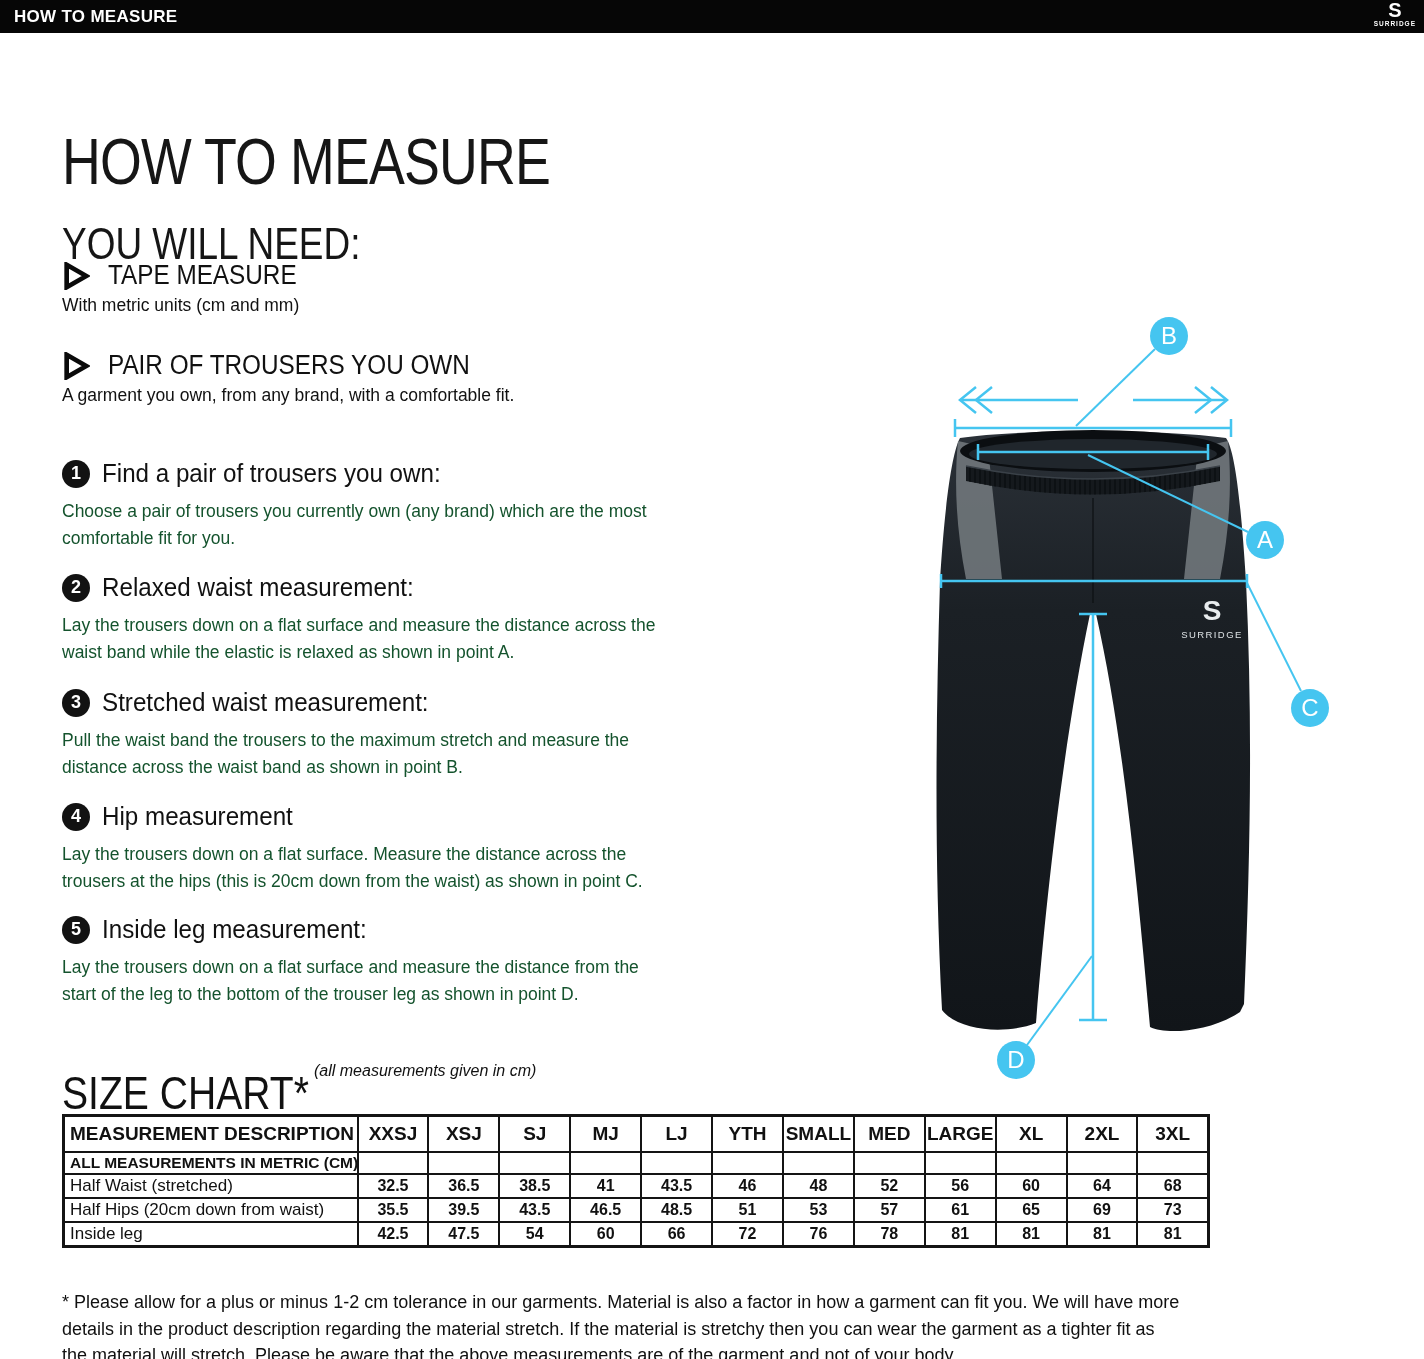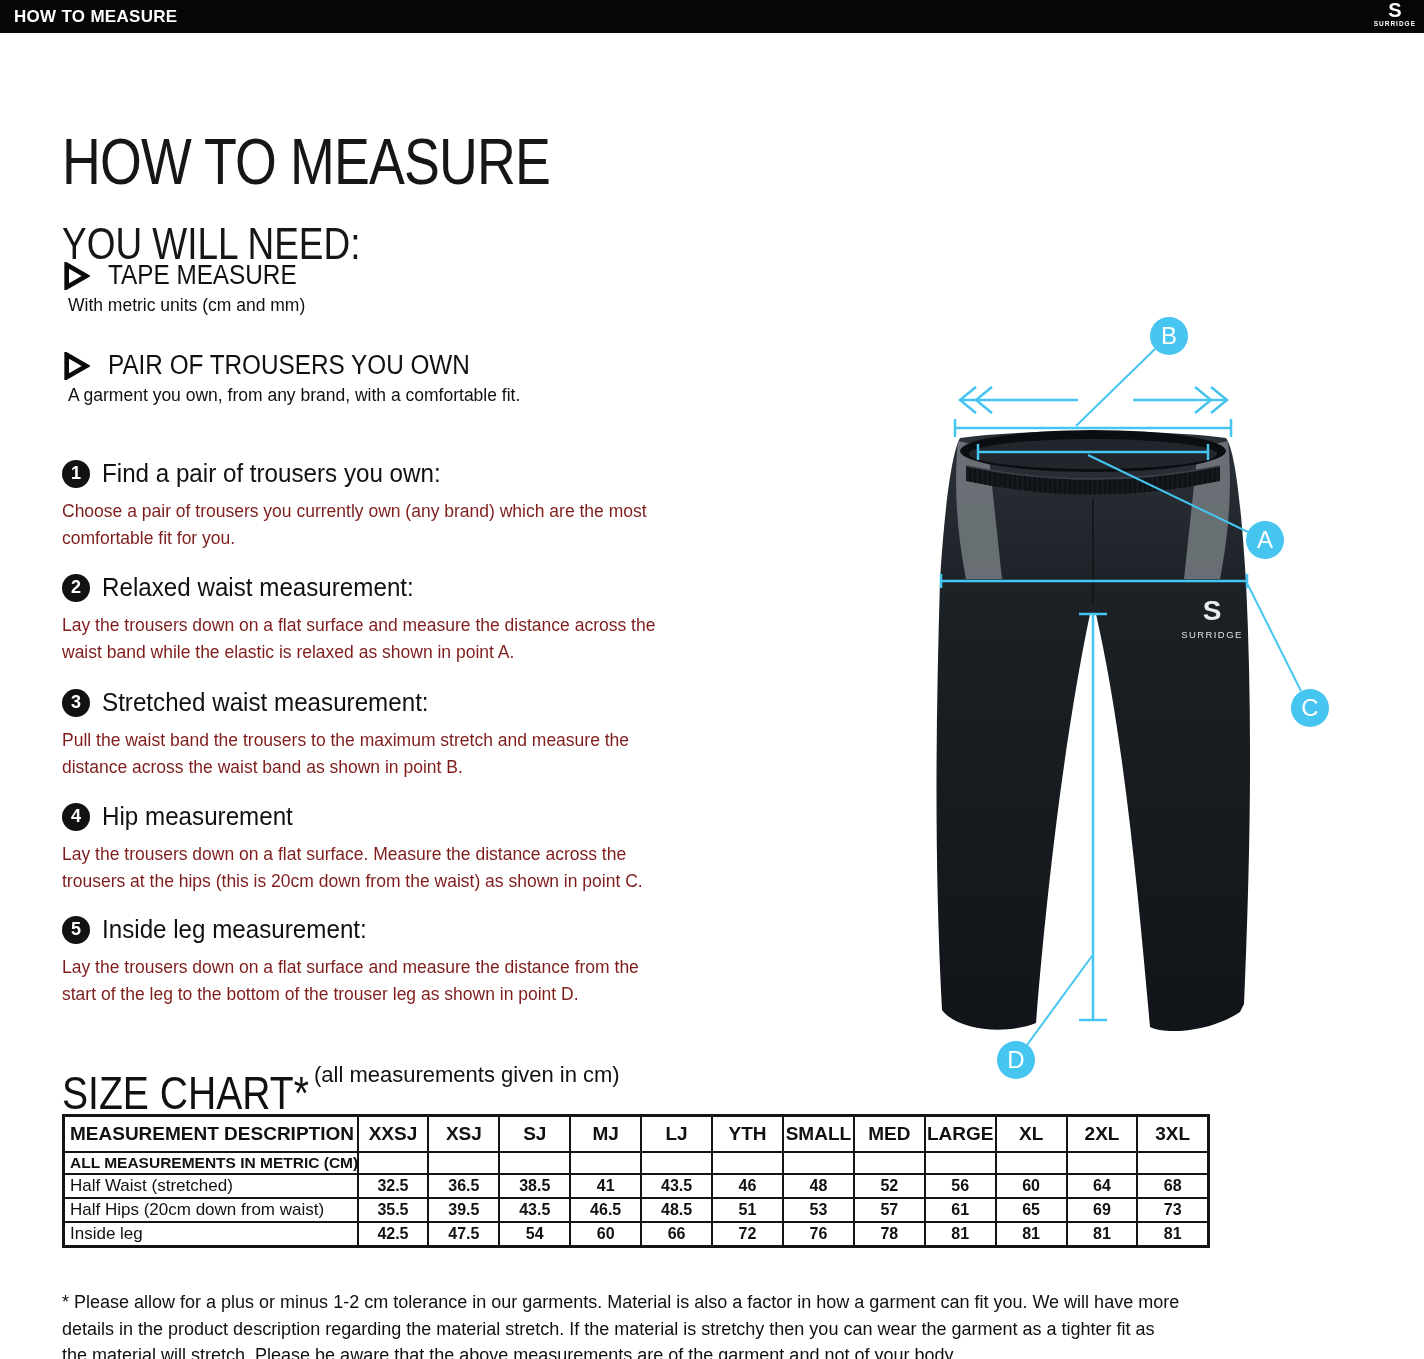--- a/index.html
+++ b/index.html
@@ -19,36 +19,36 @@
               letter-spacing:-1px;white-space:nowrap;}
   .page-title .cond{transform:scaleX(.84);}
 
   .ywn-heading{position:absolute;left:62px;top:182px;font-size:44px;font-weight:400;color:#161616;white-space:nowrap;}
   .ywn-heading .cond{transform:scaleX(.84);}
 
   .need-item{position:absolute;left:62px;width:640px;}
   .need-item .row{display:flex;align-items:center;gap:18px;}
   .need-label{font-size:27px;font-weight:400;white-space:nowrap;}
   .need-label .cond{transform:scaleX(.9);}
-  .need-sub{font-size:17.5px;margin-top:4px;margin-left:6px;}
+  .need-sub{font-size:17.5px;margin-top:4px;}
 
   .step{position:absolute;left:62px;width:624px;}
   .step-head{display:flex;align-items:center;gap:12px;}
   .badge{width:28px;height:28px;border-radius:50%;background:#121212;color:#fff;
          font-size:18px;font-weight:700;display:flex;align-items:center;justify-content:center;flex:0 0 28px;}
   .step-title{font-size:26px;font-weight:400;white-space:nowrap;}
   .step-title .cond{transform:scaleX(.93);}
-  .step-body{margin-top:9px;font-size:17.5px;line-height:26.5px;width:612px;color:#7f1d1d;}
+  .step-body{margin-top:9px;font-size:17.5px;line-height:26.5px;width:612px;color:#14532d;}
 
   .callout{position:absolute;left:750px;top:192px;width:571px;height:72px;border:3px solid #000;
            padding:15px 16px;font-size:25px;font-weight:700;line-height:35px;}
 
   .size-heading{position:absolute;left:62px;top:1038px;font-size:46px;font-weight:400;white-space:nowrap;margin-top:28px;}
   .size-heading .cond{transform:scaleX(.85);}
-  .size-sub{position:absolute;left:314px;top:1062px;font-size:22px;}
+  .size-sub{position:absolute;left:314px;top:1062px;font-size:16px;font-style:italic;}
 
   
   .size-table{position:absolute;left:62px;top:1114px;width:1148px;border-collapse:collapse;
               table-layout:fixed;border:3px solid #141414;}
   .size-table th,.size-table td{border:2px solid #141414;text-align:center;padding:0;overflow:hidden;white-space:nowrap;}
   .size-table thead th{height:34px;font-size:19px;font-weight:700;}
   .size-table col.c-desc{width:294px;}
   .size-table .desc{text-align:left;padding-left:5px;}
   .size-table .metric-row td{height:20px;font-size:15.5px;font-weight:700;}
   .size-table tbody tr.data-row td{height:22px;}

